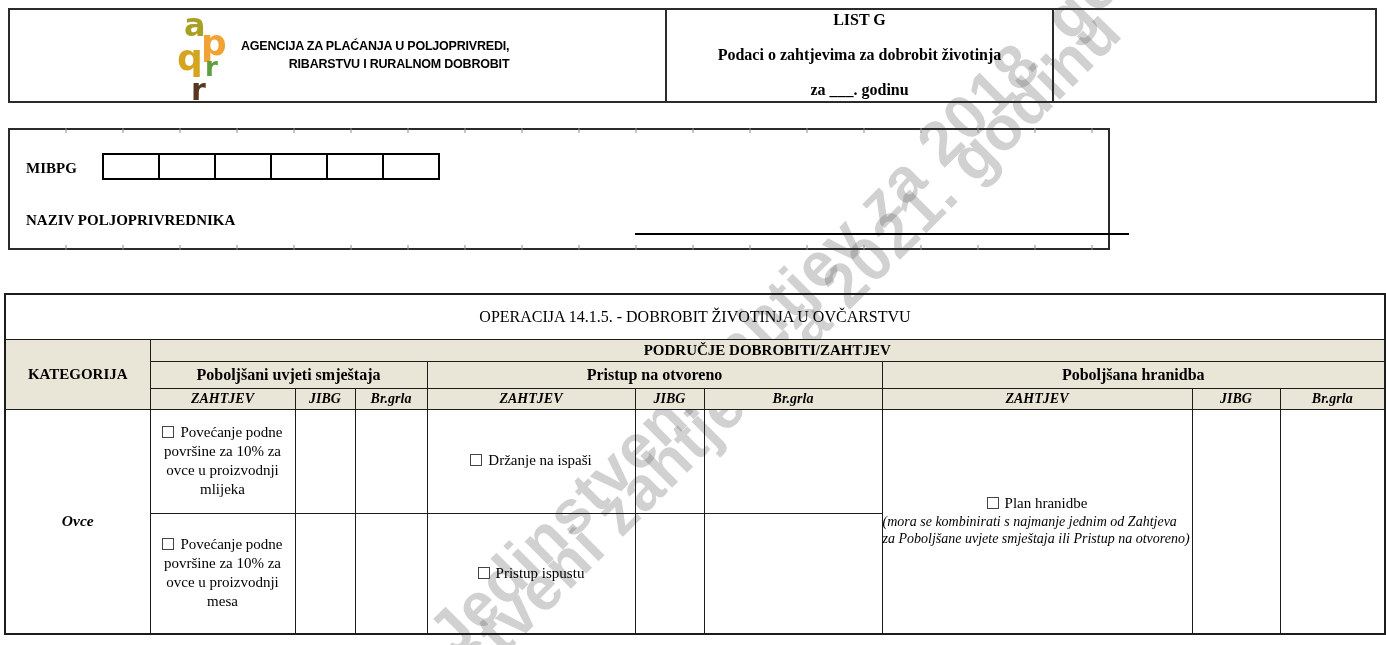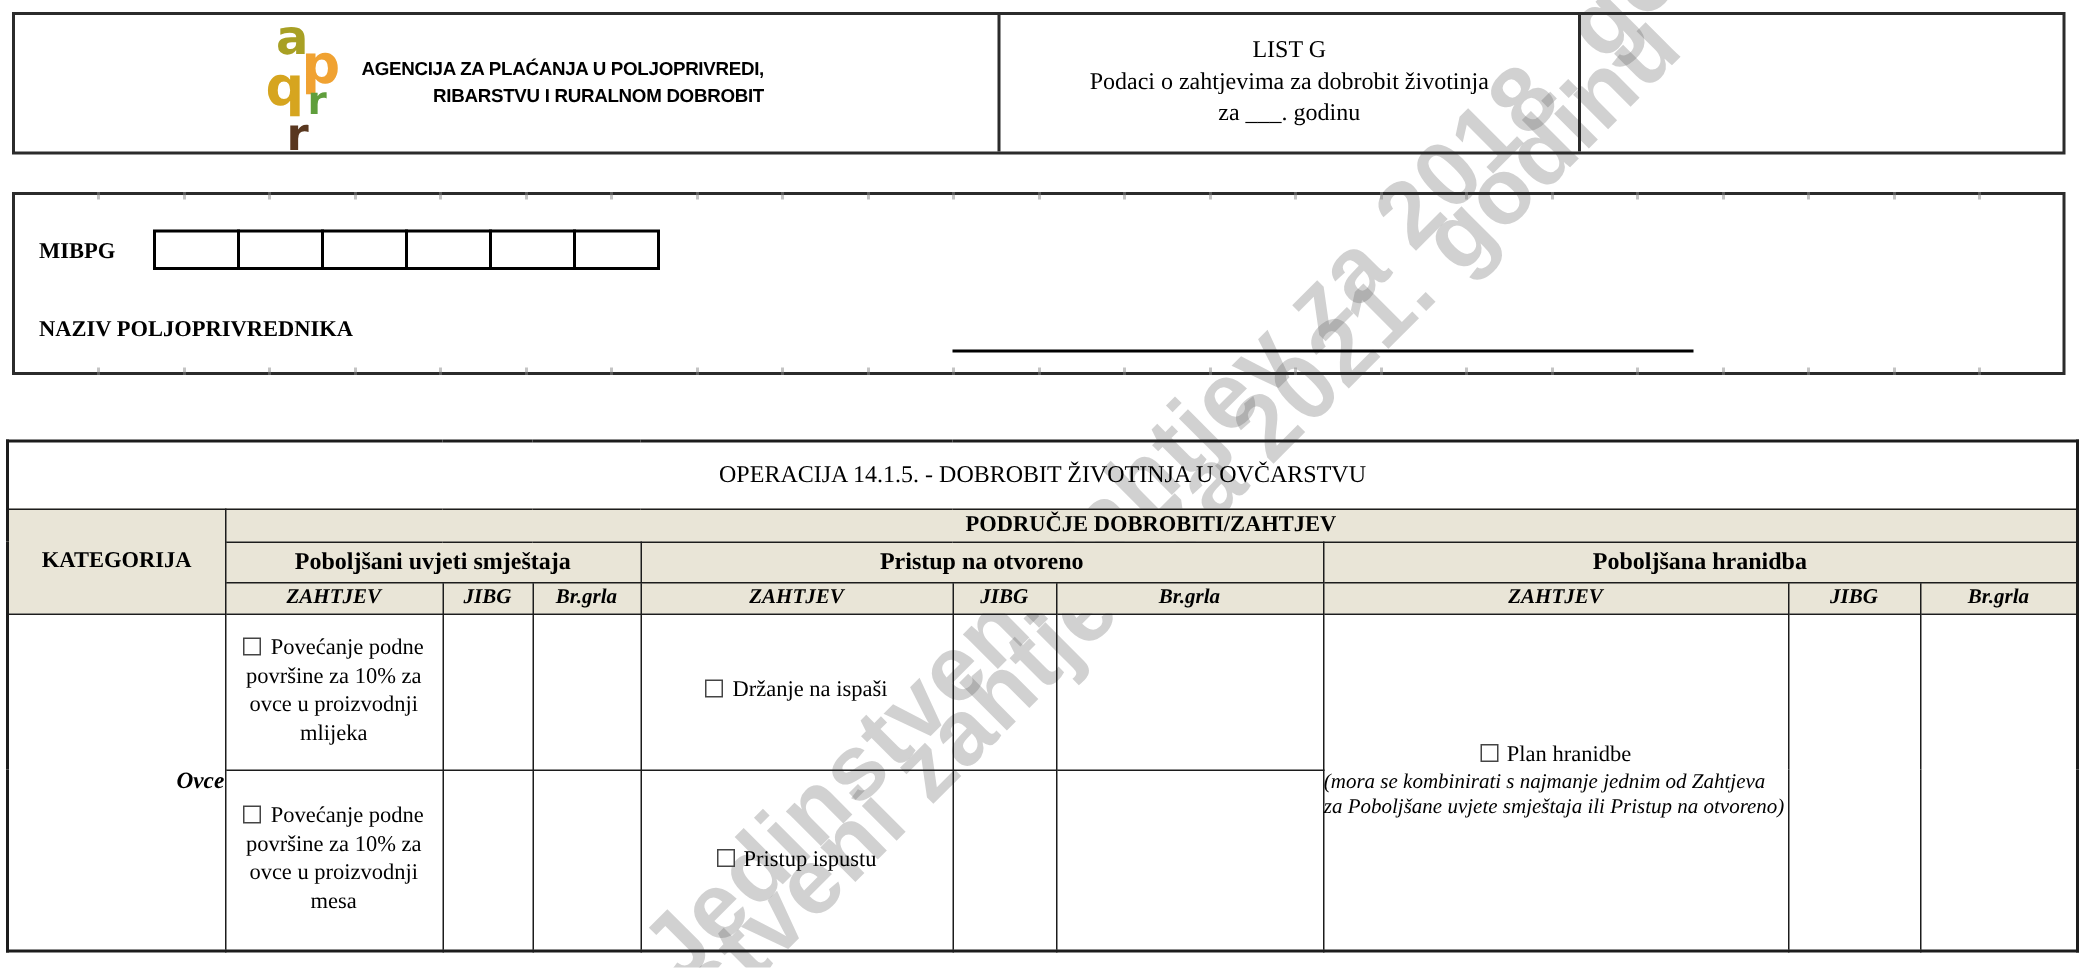--- a/index.html
+++ b/index.html
@@ -17,30 +17,30 @@
   }
   #wm1{left:414px;top:618px}
   #wm2{left:319px;top:760px}
   
   #header-box{
     position:absolute;left:8px;top:8px;width:1369px;height:95px;
     border:2px solid #2b2b2b;display:flex;z-index:1;box-sizing:border-box;
   }
   .hcell{height:100%;box-sizing:border-box}
   #hcell-logo{width:657px;border-right:2px solid #2b2b2b;display:flex;align-items:center;padding-left:165px}
-  #hcell-title{width:387px;border-right:2px solid #2b2b2b;display:flex;flex-direction:column;justify-content:center;text-align:center;font-weight:400;font-size:16px;line-height:1.3}
+  #hcell-title{width:387px;border-right:2px solid #2b2b2b;display:flex;flex-direction:column;justify-content:space-between;text-align:center;font-weight:700;font-size:16px;line-height:1.3}
   #hcell-empty{flex:1}
   .agency-text{
     font-family:"Liberation Sans",sans-serif;font-weight:700;font-size:12.5px;
     letter-spacing:-0.2px;line-height:1.4;margin-left:10px;text-align:right;
   }
   #agency-logo{flex:0 0 auto}
   
   #mibpg-box{
-    position:absolute;left:8px;top:128px;width:1369px;height:122px;
+    position:absolute;left:8px;top:128px;width:1102px;height:122px;
     border:2px solid #2b2b2b;z-index:1;box-sizing:border-box;
   }
   #mibpg-box::before,#mibpg-box::after{
     content:"";position:absolute;left:0;right:0;height:5px;opacity:.5;
     background:repeating-linear-gradient(90deg,transparent 0 55px,#8a8a8a 55px 57px);
   }
   #mibpg-box::before{top:-2px}
   #mibpg-box::after{bottom:-2px}
   #mibpg-label{position:absolute;left:16px;top:30px;font-weight:700;font-size:15px}
   #mibpg-cells{position:absolute;left:92px;top:23px;display:flex}
@@ -53,21 +53,21 @@
     position:absolute;left:4px;top:293px;width:1378px;z-index:1;
     border-collapse:collapse;table-layout:fixed;
     border:2.5px solid #1c1c1c;
   }
   #op-table td{border:1.6px solid #1c1c1c;padding:0;box-sizing:border-box;vertical-align:middle;background:transparent}
   .beige{background:#e9e5d7 !important;text-align:center;font-weight:700}
   .title-cell{text-align:center;font-weight:400;font-size:16px}
   .hdr15{font-size:15px}
   .hdr16{font-size:16px}
   .subhdr{font-style:italic;font-size:14px}
-  .cat-cell{font-weight:700;font-style:italic;font-size:15.5px;text-align:right;padding:0 0 0 10px;vertical-align:middle}
+  .cat-cell{font-weight:700;font-style:italic;font-size:15.5px;text-align:center;padding:0 0 0 10px;vertical-align:middle}
   .req-cell{font-size:15px;text-align:center;padding:3px 4px 3px 7px;line-height:1.27}
   .vtop{vertical-align:top}
   .cb{
     display:inline-block;width:12px;height:12px;border:1.5px solid #444;
     background:#fff;vertical-align:-1px;margin-right:6px;box-sizing:border-box;
   }
   .plan-cell{font-size:15px;padding:4px 8px}
   .plan-line{text-align:center;margin-bottom:1px}
   .plan-note{font-style:italic;font-size:14px;text-align:left;line-height:1.25}
 </style>

